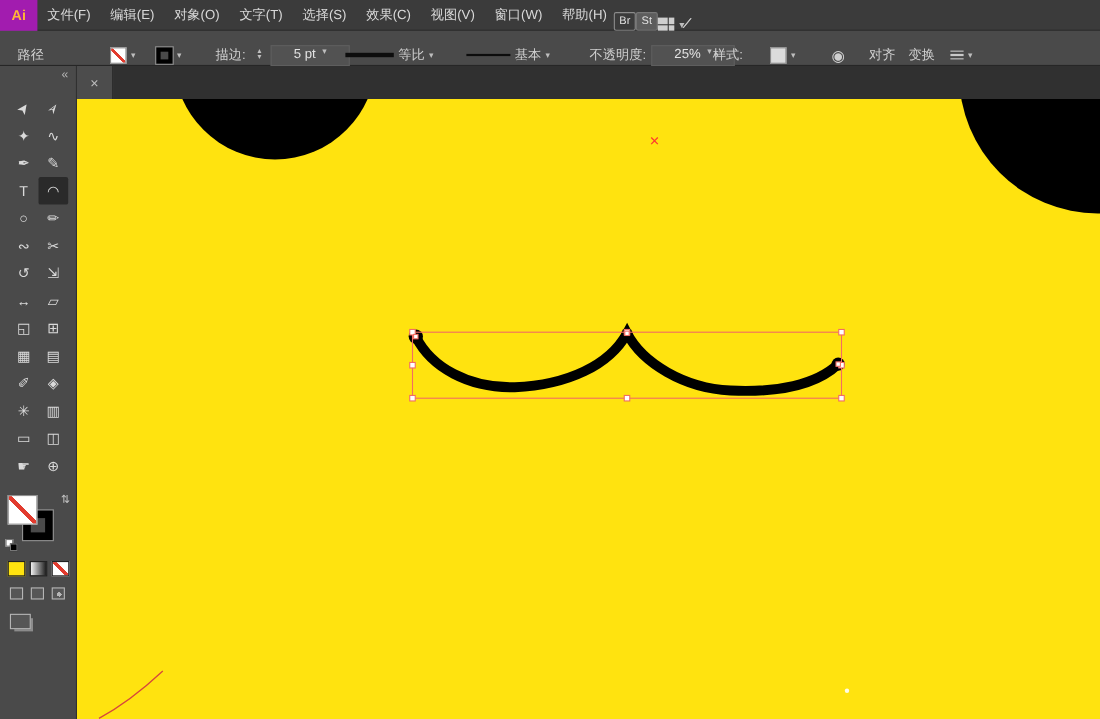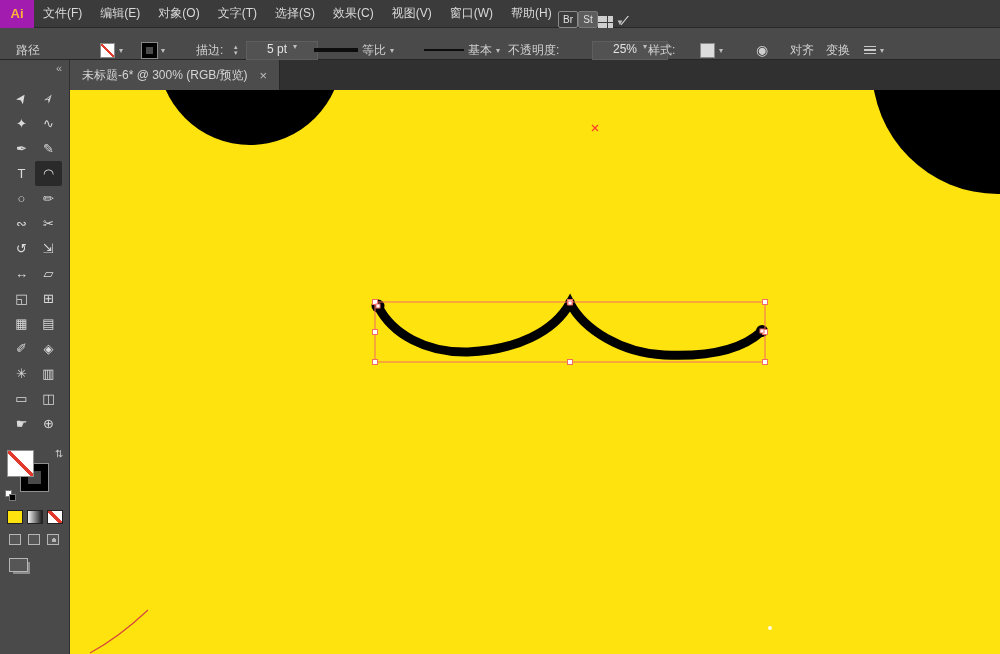--- a/index.html
+++ b/index.html
@@ -146,21 +146,21 @@
     <span>等比</span>
     <span class="caret">▾</span>
   </div>
 
   <div class="cb-item" style="left:424px">
     <span class="brush-line"></span>
     <span>基本</span>
     <span class="caret">▾</span>
   </div>
 
-  <div class="cb-item" style="left:508px">不透明度:</div>
+  <div class="cb-item" style="left:536px">不透明度:</div>
   <div class="cb-item" style="left:592px">
     <span class="field">
         <span>25%</span>
       <span class="caret">▾</span>
       </span>
   </div>
   <div class="cb-item mini-btn" style="left:650px">›</div>
 
   <div class="cb-item" style="left:648px">样式:</div>
   <div class="cb-item" style="left:700px">
@@ -176,21 +176,20 @@
         <i></i>
         <i></i>
         <i></i>
       </span>
     <span class="caret">▾</span>
   </div>
 </div>
 
 <div class="tab-bar">
   <div class="doc-tab">
-    <span>未标题-6* @ 300% (RGB/预览)</span>
     <span class="tab-close">×</span>
   </div>
 </div>
 
 <div class="toolbar">
   <div class="collapse">«</div>
   <div class="tools" id="tools-grid">
       <div class="tool">
         <span class="rot">➤</span>
       </div>

